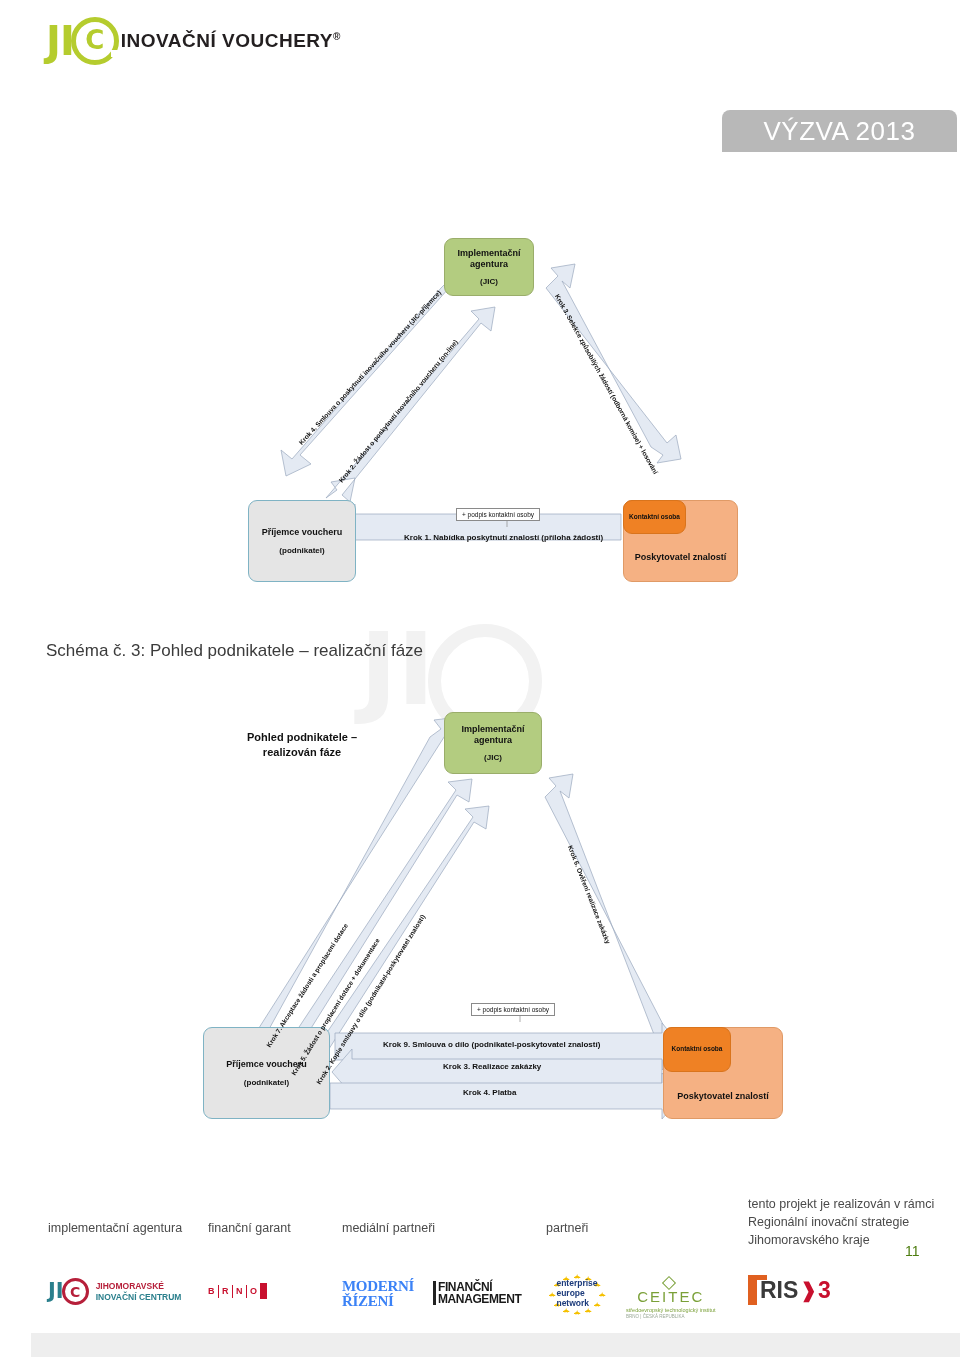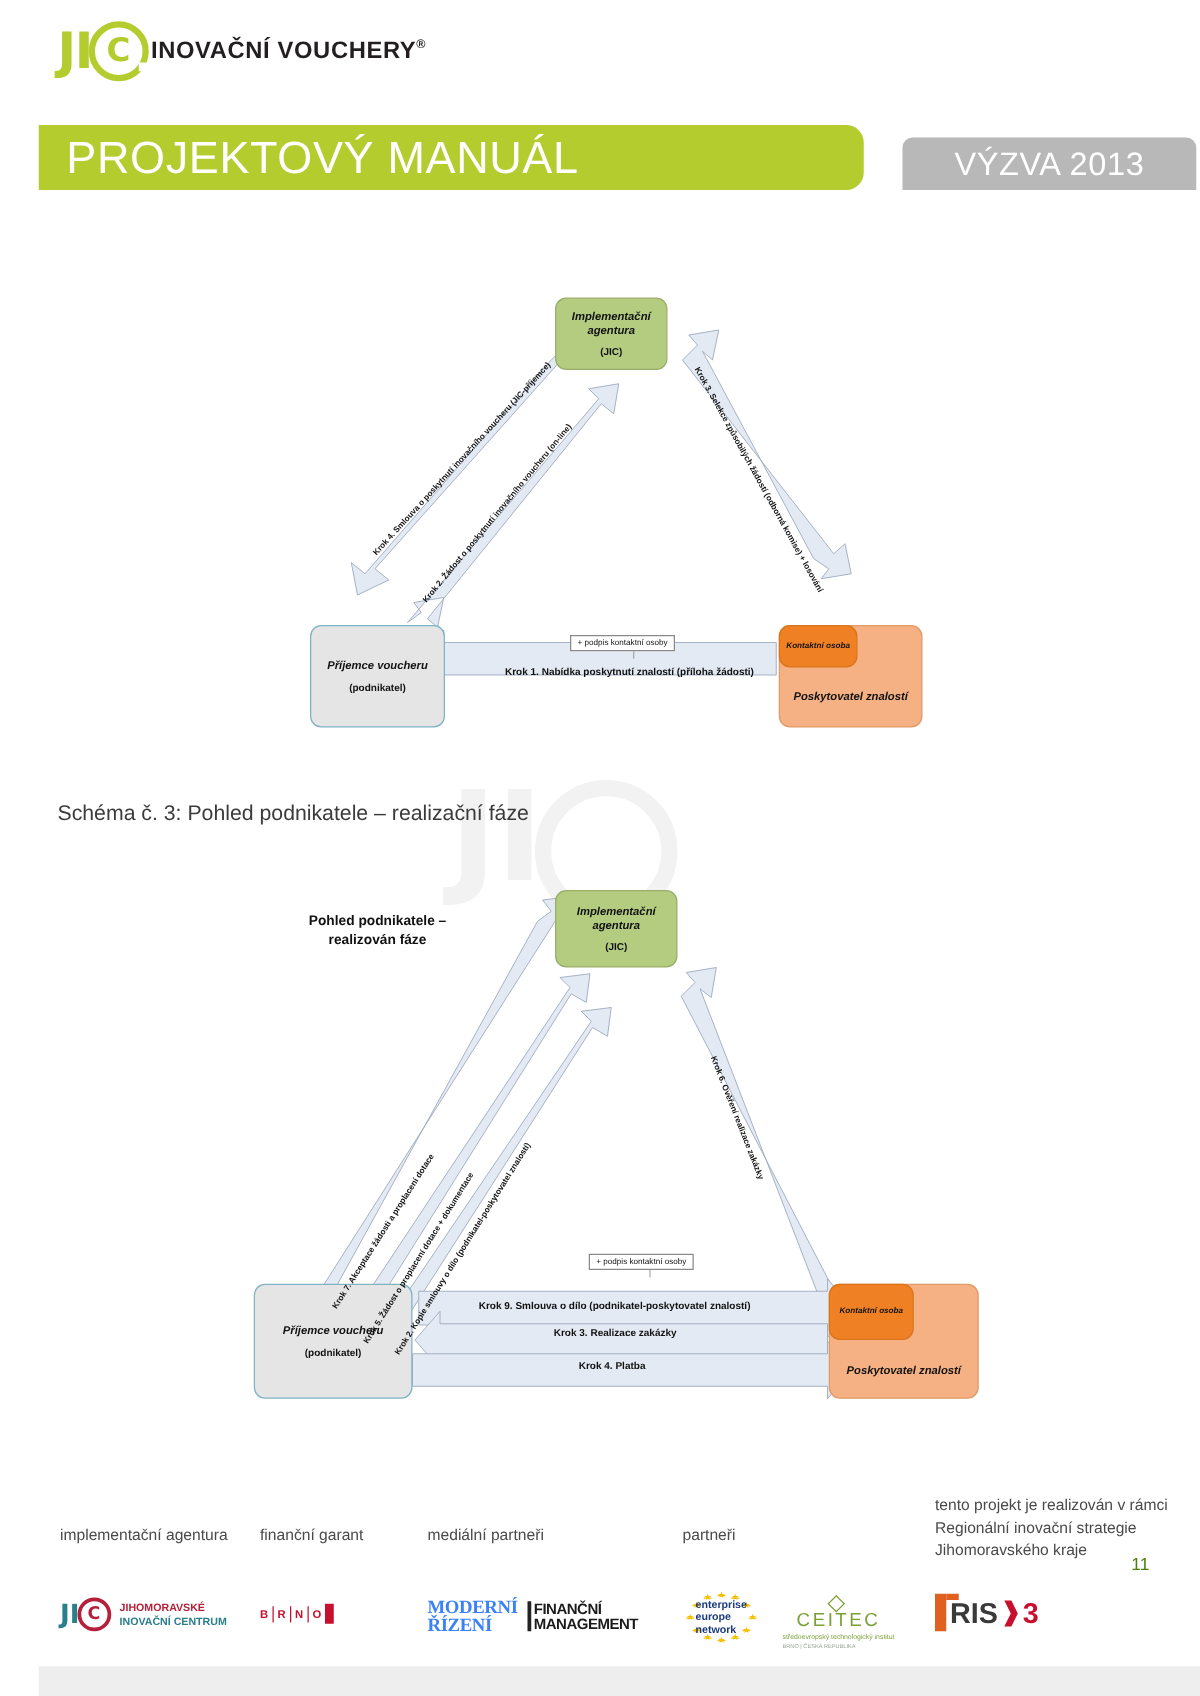--- a/index.html
+++ b/index.html
@@ -159,21 +159,21 @@
     color: #111;
     border: 1px solid #9aa67f;
   }
   .node-green { background: #b3cc80; border-color: #9aad6a; }
   .node-blue  { background: #e5e5e5; border-color: #7fb3c4; }
   .node-orange{ background: #f5b183; border-color: #e09a66; }
   .node-orange-dark {
     background: #ef8124; border-color: #d9741c;
     border-radius: 9px;
   }
-  .node .l1 { font-size: 9px; line-height: 1.25; font-style: italic; }
+  .node .l1 { font-size: 9px; line-height: 1.25; }
   .node .l2 { font-size: 8px; margin-top: 7px; font-weight: bold; }
   .node-title-lg { font-size: 9.5px; }
 
   .note-box {
     position: absolute;
     background: #ffffff;
     border: 1px solid #8a8a8a;
     font-size: 6.5px;
     color: #111;
     padding: 2px 5px;
@@ -280,21 +280,21 @@
   .lg-brno .blk {
     display: inline-block; width: 7px; height: 16px; background: #c8102e;
   }
 
   .lg-moderni { left: 342px; top: 1279px; line-height: 1.0; }
   .lg-moderni div {
     font-size: 15px; font-weight: bold; color: #3b82f6;
     font-family: Liberation Serif, serif; letter-spacing: -0.3px;
   }
 
-  .lg-finman { left: 422px; top: 1281px; display: flex; }
+  .lg-finman { left: 433px; top: 1281px; display: flex; }
   .lg-finman .bar { width: 3px; background: #222; margin-right: 2px; }
   .lg-finman .tx { line-height: 1.0; }
   .lg-finman .tx div {
     font-size: 12px; font-weight: bold; color: #1a1a1a;
     font-family: "Liberation Sans", sans-serif; letter-spacing: -0.4px;
   }
 
   .lg-een {
     left: 546px; top: 1272px; width: 62px; height: 44px;
     display: flex; align-items: center; justify-content: center;
@@ -363,23 +363,20 @@
 <body>
 
 <div class="page">
 
   <div class="brand-logo">
     <span class="brand-ji">JI</span>
     <span class="brand-circle"></span>
     <span class="brand-text"><span>INOVAČNÍ VOUCHERY</span><sup>®</sup></span>
   </div>
 
-  <div class="title-bar">
-    <div class="title-bar-text">PROJEKTOVÝ MANUÁL</div>
-  </div>
 
   <div class="vyzva-badge">
     <div class="vyzva-badge-text">VÝZVA 2013</div>
   </div>
 
   <div class="watermark">
     <div class="wm-ji">JI</div>
     <div class="wm-circle"></div>
   </div>
 

